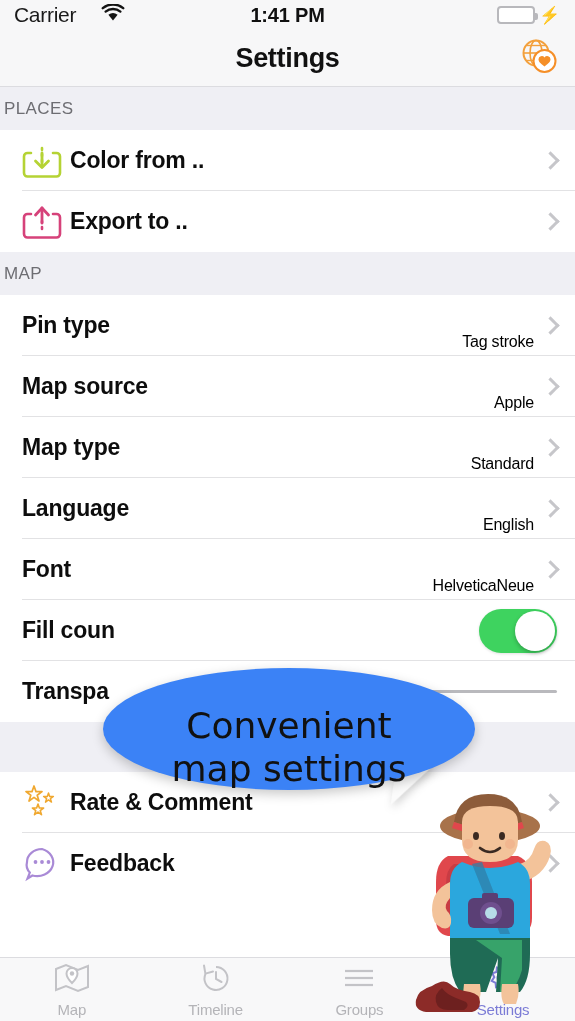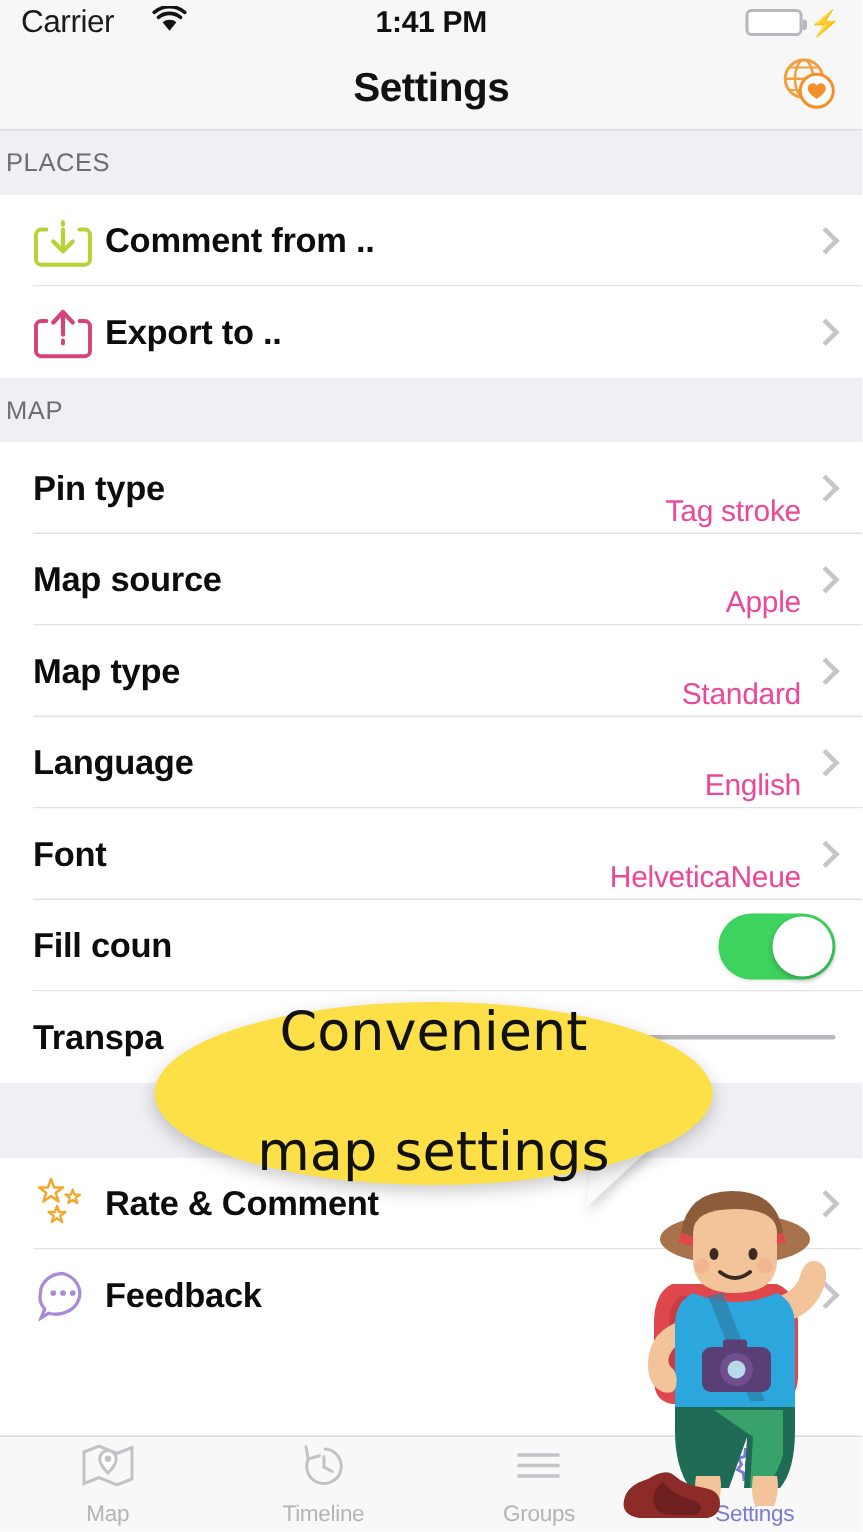--- a/index.html
+++ b/index.html
@@ -72,21 +72,21 @@
     height:61px; padding:0 18px 0 22px; background:#fff;
   }
   .row::after {
     content:""; position:absolute; left:22px; right:0; bottom:0;
     height:1px; background:#e2e2e4;
   }
   .row.no-sep::after { display:none; }
   .row-icon { width:48px; flex:0 0 48px; display:flex; align-items:center; }
   .row-label { font-size:23px; font-weight:bold; color:#0d0d0d; letter-spacing:-0.2px; }
   .row-value {
-    margin-left:auto; font-size:20px; color:#ec4899;
+    margin-left:auto; font-size:16px; color:#000000;
     letter-spacing:-0.2px; padding-right:6px;margin-top:32px;
   }
   .chevron {
     width:13px; height:13px; flex:0 0 13px;
     border-right:3px solid #c6c6ca; border-top:3px solid #c6c6ca;
     transform:rotate(45deg); margin-left:4px;
   }
   .swatch {
     margin-left:auto; width:48px; height:48px; border-radius:50%;
     background:#17c43e; box-shadow:0 1px 3px rgba(0,0,0,.18);
@@ -100,24 +100,24 @@
     border-radius:50%; background:#fff; box-shadow:0 2px 4px rgba(0,0,0,.25);
   }
   .slider-track {
     margin-left:auto; width:240px; height:3px; background:#b9b9bd; border-radius:2px;
   }
 
   
   .bubble {
     position:absolute; left:103px; top:668px;
     width:372px; height:122px;
-    background:#fde047; border-radius:50%/50%;
+    background:#3b82f6; border-radius:50%/50%;
     box-shadow:0 4px 12px rgba(0,0,0,.22);
     display:flex; flex-direction:column;
-    align-items:center; justify-content:space-between;
+    align-items:center; justify-content:flex-end;
     z-index:40;
   }
   .bubble-line {
     font-family:"DejaVu Sans", sans-serif;
     font-size:36px; color:#111; line-height:1.18; white-space:nowrap;
   }
   .bubble-tail {
     position:absolute; z-index:39;
     left:395px; top:742px;
     width:0; height:0;
@@ -189,21 +189,21 @@
   <div class="group">
     <div class="row">
       <div class="row-icon">
         <svg width="40" height="42" viewBox="0 0 40 42">
           <path d="M9 13 H5.5 a3.5 3.5 0 0 0 -3.5 3.5 V33 a3.5 3.5 0 0 0 3.5 3.5 H34.5 a3.5 3.5 0 0 0 3.5 -3.5 V16.5 a3.5 3.5 0 0 0 -3.5 -3.5 H31" fill="none" stroke="#b5d334" stroke-width="2.6" stroke-linecap="round"></path>
           <line x1="20" y1="8" x2="20" y2="26" stroke="#b5d334" stroke-width="2.6" stroke-linecap="round" stroke-dasharray="2 4"></line>
           <line x1="20" y1="13" x2="20" y2="27" stroke="#b5d334" stroke-width="2.8" stroke-linecap="round"></line>
           <path d="M13.5 21 L20 27.5 L26.5 21" fill="none" stroke="#b5d334" stroke-width="2.8" stroke-linecap="round" stroke-linejoin="round"></path>
         </svg>
       </div>
-      <div class="row-label">Comment from ..</div>
+      <div class="row-label">Color from ..</div>
       <div class="row-value"></div>
       <div class="chevron"></div>
     </div>
     <div class="row no-sep">
       <div class="row-icon">
         <svg width="40" height="42" viewBox="0 0 40 42">
           <path d="M9 13 H5.5 a3.5 3.5 0 0 0 -3.5 3.5 V33 a3.5 3.5 0 0 0 3.5 3.5 H34.5 a3.5 3.5 0 0 0 3.5 -3.5 V16.5 a3.5 3.5 0 0 0 -3.5 -3.5 H31" fill="none" stroke="#d6427a" stroke-width="2.6" stroke-linecap="round"></path>
           <line x1="20" y1="20" x2="20" y2="31" stroke="#d6427a" stroke-width="2.6" stroke-linecap="round" stroke-dasharray="2 4"></line>
           <line x1="20" y1="7" x2="20" y2="22" stroke="#d6427a" stroke-width="2.8" stroke-linecap="round"></line>
           <path d="M13.5 14 L20 7 L26.5 14" fill="none" stroke="#d6427a" stroke-width="2.8" stroke-linecap="round" stroke-linejoin="round"></path>

